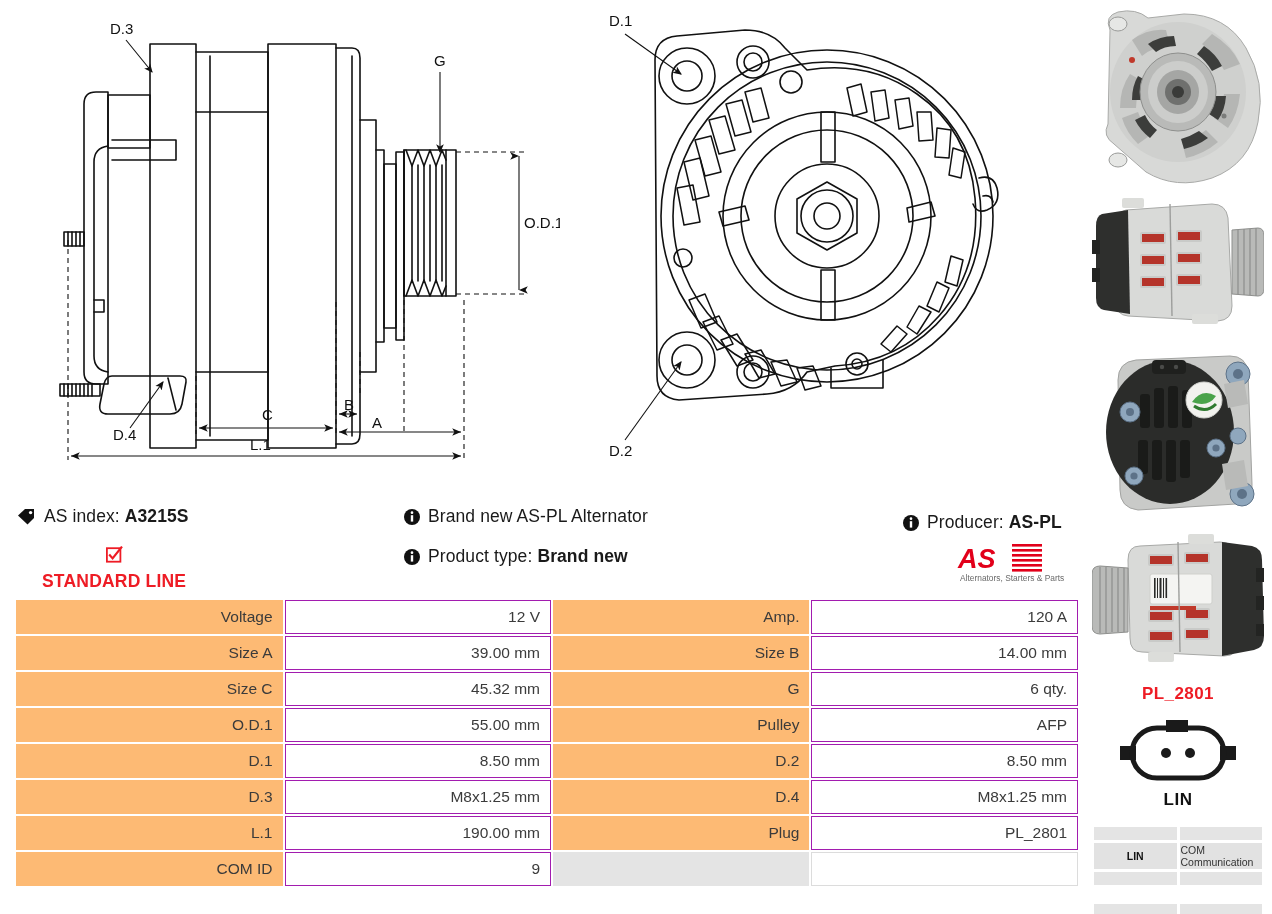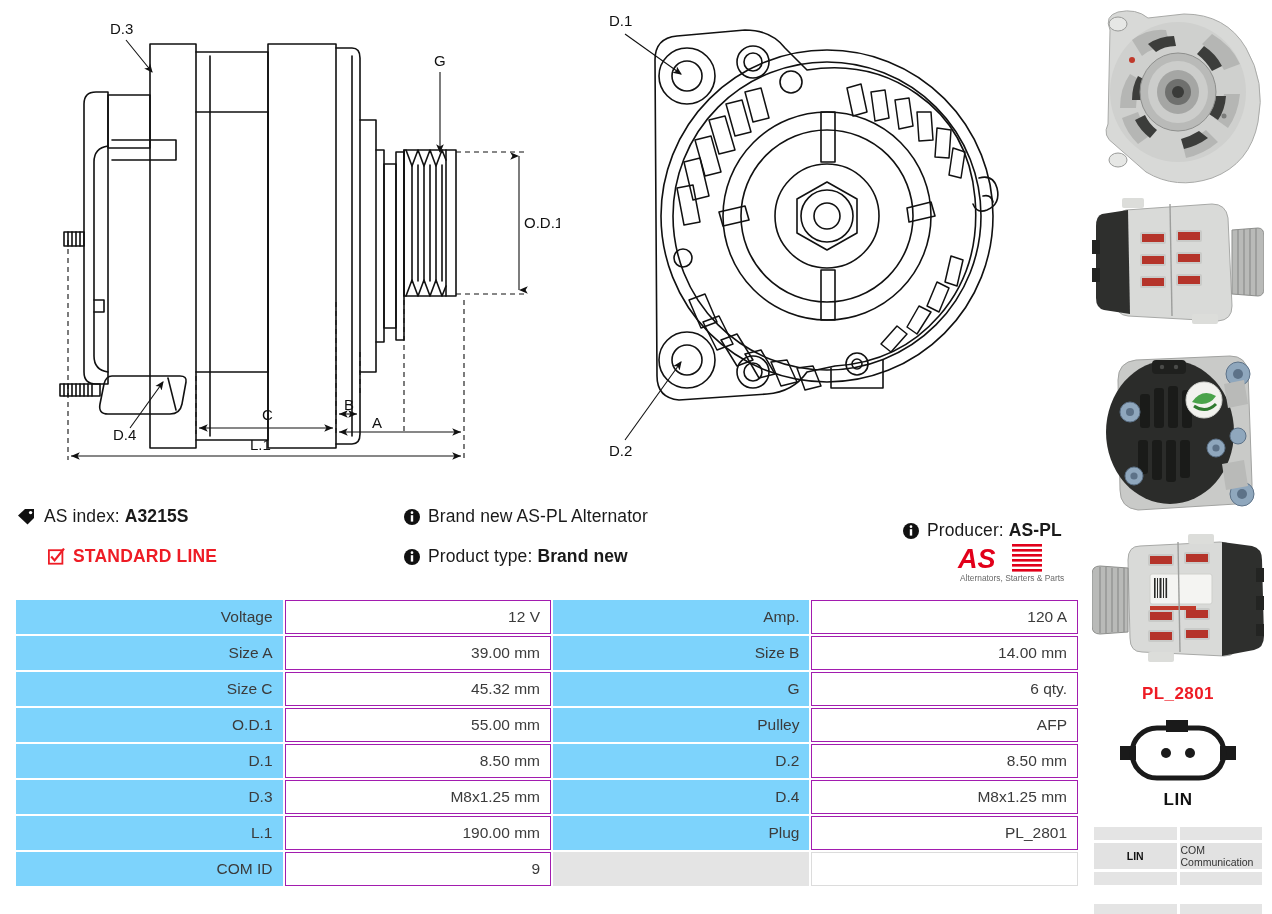--- a/index.html
+++ b/index.html
@@ -21,21 +21,21 @@
   .info-row { position:absolute; display:flex; align-items:center; gap:8px; }
   .info-ico { flex:0 0 auto; display:inline-flex; align-items:center; justify-content:center; }
   .info-txt { font-size:17.5px; color:#1a1a1a; white-space:nowrap; letter-spacing:.1px; }
   .info-txt b { font-weight:bold; }
   .std-line { font-size:17.5px; font-weight:bold; color:#ee1c25; letter-spacing:.2px; white-space:nowrap; }
 
   
   #spec { position:absolute; left:14px; top:598px; width:1066px; }
   table.spec { border-collapse:separate; border-spacing:2px 2px; width:100%; table-layout:fixed; }
   table.spec td { height:34px; padding:0 10px; font-size:15.5px; color:#3b3b3b; vertical-align:middle; }
-  td.k { background:#7dd3fc; text-align:right; }
+  td.k { background:#fdba74; text-align:right; }
   td.v { background:#ffffff; border:1px solid #a21caf; text-align:right; }
   td.blank { background:#e4e4e4; }
   td.blankv { background:#ffffff; border:1px solid #dcdcdc; }
 
   
   #rail { position:absolute; left:1084px; top:0; width:188px; height:914px; }
   .photo { position:absolute; left:8px; width:172px; background:#fff; }
   .photo svg { display:block; }
 
   #plugwrap { position:absolute; left:0; top:684px; width:188px; }
@@ -257,21 +257,21 @@
           <path d="M1,7.5 L8,1 L17,1 L17,10 L10.5,16.5 Z" fill="#111"></path>
           <circle cx="13.6" cy="4.6" r="1.7" fill="#fff"></circle>
         </svg>
       </span>
       <span class="info-txt">
         <span>AS index:</span>
         <b>A3215S</b>
       </span>
     </div>
 
-    <div class="info-row" style="left:48px; top:54px;">
+    <div class="info-row" style="left:42px; top:54px;flex-direction:column;">
       <span class="info-ico">
         <svg width="17" height="17" viewBox="0 0 17 17">
           <rect x="0.9" y="2.2" width="13.5" height="13.5" fill="none" stroke="#ee1c25" stroke-width="1.8"></rect>
           <path d="M3.2,8.6 L6.6,12.4 L16,0.6" fill="none" stroke="#ee1c25" stroke-width="2.2"></path>
         </svg>
       </span>
       <span class="std-line">STANDARD LINE</span>
     </div>
 
     <div class="info-row" style="left:404px; top:14px;">
@@ -292,21 +292,21 @@
           <circle cx="8" cy="3.7" r="1.35" fill="#fff"></circle>
           <rect x="6.8" y="6.2" width="2.4" height="6.4" fill="#fff"></rect>
         </svg>
       </span>
       <span class="info-txt">
         <span>Product type:</span>
         <b>Brand new</b>
       </span>
     </div>
 
-    <div class="info-row" style="left:903px; top:28px;">
+    <div class="info-row" style="left:903px; top:20px;">
       <span class="info-ico">
         <svg width="16" height="16" viewBox="0 0 16 16">
           <circle cx="8" cy="8" r="8" fill="#111"></circle>
           <circle cx="8" cy="3.7" r="1.35" fill="#fff"></circle>
           <rect x="6.8" y="6.2" width="2.4" height="6.4" fill="#fff"></rect>
         </svg>
       </span>
       <span class="info-txt">
         <span>Producer:</span>
         <b>AS-PL</b>

